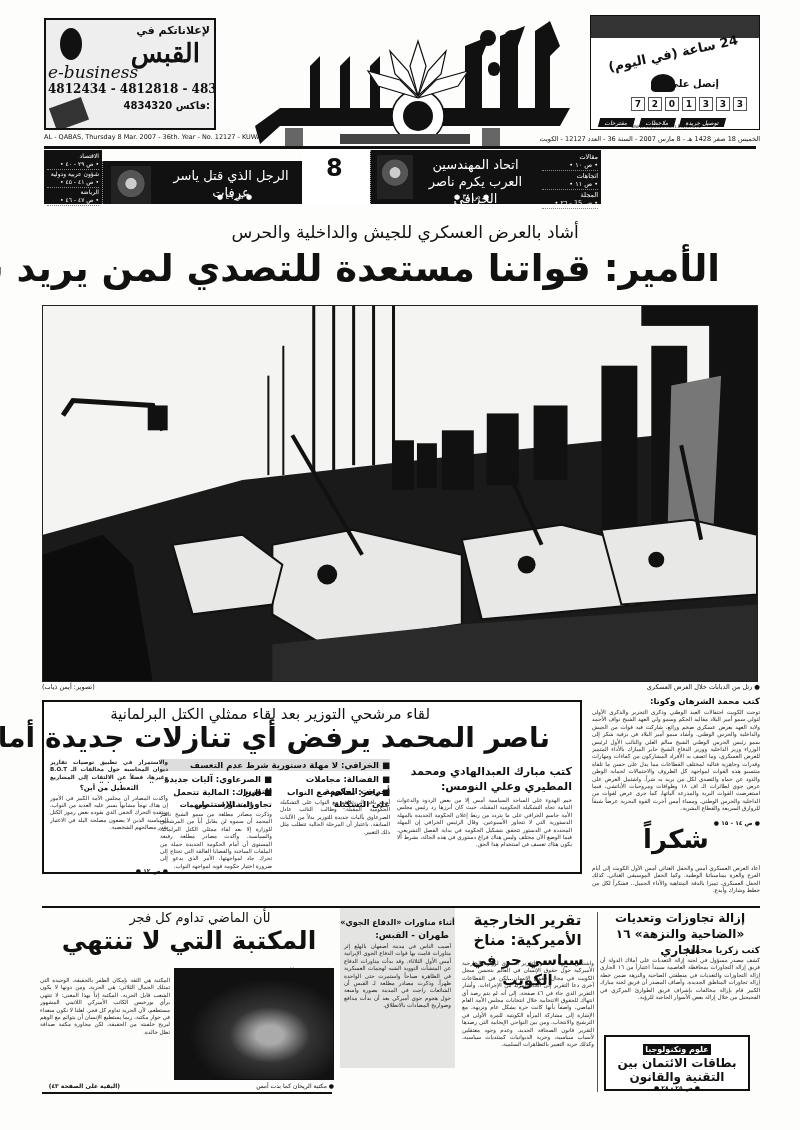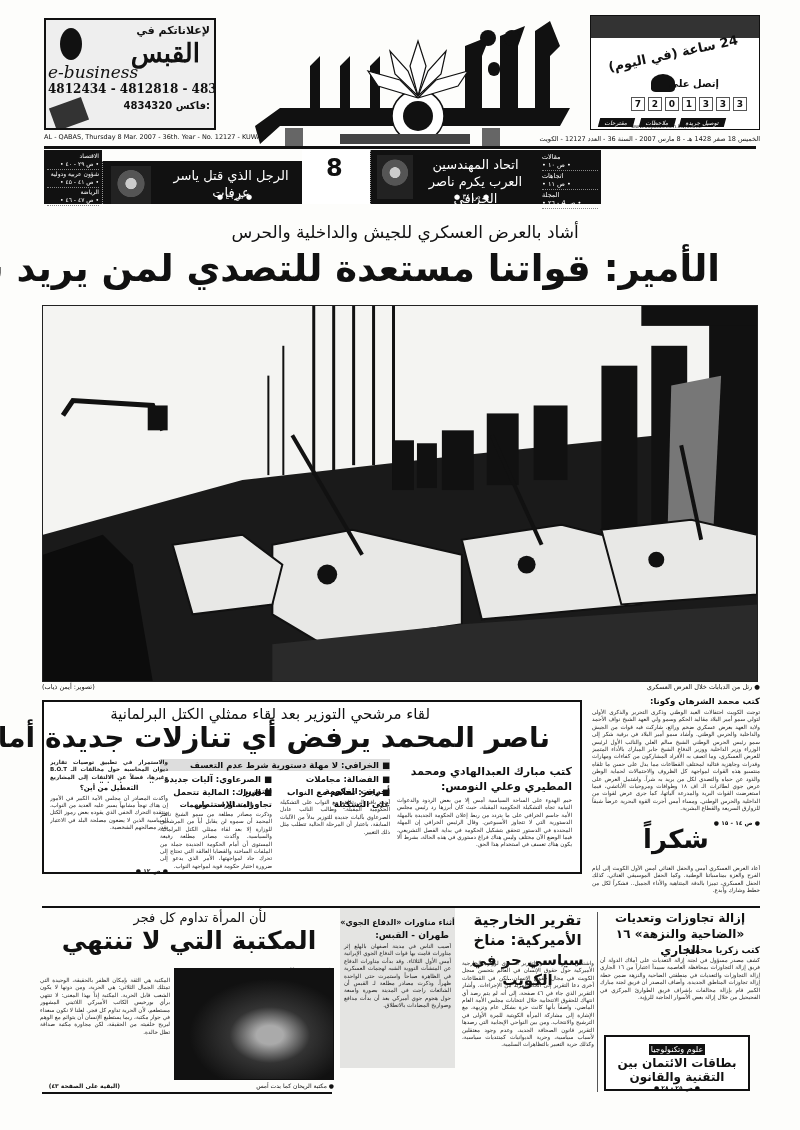--- a/index.html
+++ b/index.html
@@ -36,21 +36,21 @@
   .rule-top { left: 44px; top: 146px; width: 712px; height: 3px; background: #111; }
   .teasers { left: 44px; top: 150px; width: 712px; height: 54px; display: flex; gap: 0; }
   .idx-left { width: 58px; background: #111; color: #fff; font-size: 6px; direction: rtl; padding: 2px 3px; line-height: 8px; }
   .idx-left div { border-bottom: 1px dotted #888; padding-bottom: 1px; }
   .teaser { background: #111; color: #fff; position: relative; border-left: 1px dotted #999; overflow: hidden; }
   .teaser .tt { position: absolute; right: 6px; top: 6px; font-size: 13px; line-height: 17px; direction: rtl; text-align: center; }
   .teaser .pg { position: absolute; bottom: 3px; font-size: 7px; direction: rtl; }
   .teaser .photo { position: absolute; left: 6px; top: 5px; width: 46px; height: 44px; background: radial-gradient(circle at 50% 40%, #ccc 0 16%, #555 18% 40%, #222 42%); }
   .women-art { width: 68px; background: #fff; position: relative; }
   .women-art .eight { position: absolute; left: 24px; top: 4px; font-size: 24px; font-weight: bold; }
-  .idx-right { width: 62px; background: #111; color: #fff; font-size: 6.5px; direction: rtl; padding: 2px 3px; line-height: 8px; text-align: left; }
+  .idx-right { width: 62px; background: #111; color: #fff; font-size: 6.5px; direction: rtl; padding: 2px 3px; line-height: 8px; text-align: right; }
   .idx-right div { border-bottom: 1px dotted #888; padding: 1px 0; }
 
   
   .kicker { left: 200px; top: 222px; width: 410px; font-size: 17px; direction: rtl; text-align: center; white-space: nowrap; letter-spacing: 0.5px; }
   .headline { left: 80px; top: 247px; width: 640px; font-size: 37px; font-weight: bold; direction: rtl; text-align: center; white-space: nowrap; letter-spacing: -1px; font-family: "DejaVu Sans", sans-serif; }
 
   
   .main-photo { left: 42px; top: 305px; width: 716px; height: 377px; background: #fff; border: 1px solid #222; overflow: hidden; }
   .caption-photo { left: 600px; top: 683px; width: 160px; font-size: 6.5px; direction: rtl; }
   .credit-photo { left: 42px; top: 683px; font-size: 6.5px; direction: rtl; }
@@ -90,21 +90,21 @@
   .iran-box .by { font-size: 9px; font-weight: bold; direction: rtl; padding-right: 6px; margin: 3px 0; }
   .iran-box .bodytext { padding: 0 4px; height: 86px; }
 
   .us-head { left: 460px; top: 910px; width: 135px; font-size: 15px; font-weight: bold; direction: rtl; text-align: center; line-height: 20px; }
   .us-text { left: 462px; top: 960px; width: 132px; height: 105px; }
 
   .tanker-head { left: 600px; top: 910px; width: 160px; font-size: 12px; font-weight: bold; direction: rtl; text-align: center; line-height: 16px; }
   .tanker-by { left: 600px; top: 945px; width: 160px; font-size: 9px; font-weight: bold; direction: rtl; }
   .tanker-text { left: 600px; top: 957px; width: 160px; height: 70px; }
   .sci-box { left: 604px; top: 1035px; width: 146px; height: 56px; border: 2px solid #111; background: #fff; text-align: center; direction: rtl; }
-  .sci-box .lab { display: inline-block; background: #111; color: #fff; font-size: 8px; font-weight: normal; padding: 1px 2px; margin-top: 2px; }
+  .sci-box .lab { display: inline-block; background: #111; color: #fff; font-size: 8px; font-weight: bold; padding: 1px 2px; margin-top: 2px; }
   .sci-box .h { font-size: 12px; line-height: 14px; font-weight: bold; }
   .sci-box .p { font-size: 6px; font-weight: bold; }
 
   .vline { width: 1px; background: #555; }
 </style>
 </head>
 <body>
 
 <div class="abs ad-left">
   <div class="blob"></div>
@@ -180,21 +180,21 @@
     <div class="eight">8</div>
   </div>
   <div class="teaser" style="width:169px;">
     <div class="photo" style="left:6px;width:36px;"></div>
     <div class="tt" style="width:115px;">اتحاد المهندسين العرب يكرم ناصر الخرافي</div>
     <div class="pg" style="right:50px;">● ص ٣٤ ●</div>
   </div>
   <div class="idx-right">
     <div><span>مقالات</span><br><span>• ص ١٠ •</span></div>
     <div><span>اتجاهات</span><br><span>• ص ١١ •</span></div>
-    <div><span>المجلة</span><br><span>• ص 4 - ٢٦ •</span></div>
+    <div><span>المجلة</span><br><span>• ص 15 - ٢٦ •</span></div>
   </div>
 </div>
 
 <div class="abs kicker">أشاد بالعرض العسكري للجيش والداخلية والحرس</div>
 <div class="abs headline">الأمير: قواتنا مستعدة للتصدي لمن يريد شراً بالكويت</div>
 
 <svg class="abs main-photo" viewBox="0 0 716 377" preserveAspectRatio="none">
   <rect width="716" height="377" fill="#f4f4f2"></rect>
 
   <path d="M0 230 L200 175 L420 150 L716 120 L716 377 L0 377 Z" fill="#1a1a1a"></path>
@@ -278,21 +278,21 @@
 <div class="abs right-col">
   <div class="by">كتب محمد الشرهان وكونا:</div>
   <div class="bodytext" style="height:108px;">توجت الكويت احتفالات العيد الوطني وذكرى التحرير والذكرى الأولى لتولي سمو أمير البلاد مقاليد الحكم وسمو ولي العهد الشيخ نواف الأحمد ولاية العهد بعرض عسكري ضخم ورائع، شاركت فيه قوات من الجيش والداخلية والحرس الوطني. وأشاد سمو أمير البلاد في برقية شكر إلى سمو رئيس الحرس الوطني الشيخ سالم العلي والنائب الأول لرئيس الوزراء وزير الداخلية ووزير الدفاع الشيخ جابر المبارك بالأداء المتميز للعرض العسكري، وما اتصف به الأفراد المشاركون من كفاءات ومهارات وقدرات وجاهزية قتالية لمختلف القطاعات مما يدل على حسن ما تلقاه منتسبو هذه القوات لمواجهة كل الظروف والاحتمالات لحماية الوطن والذود عن حماه والتصدي لكل من يريد به شراً. واشتمل العرض على عرض جوي لطائرات الـ اف ١٨ وطوافات ومروحيات الأباتشي، فيما استعرضت القوات البرية والمدرعة آلياتها، كما جرى عرض لقوات من الداخلية والحرس الوطني. ومساء أمس أجرت القوة البحرية عرضاً شيقاً للزوارق السريعة والقطاع البشرية.</div>
   <div class="pageref">● ص ١٤ - ١٥ ●</div>
 </div>
 <div class="abs thanks">شكراً</div>
 <div class="abs thanks-text bodytext" style="height:38px;">أعاد العرض العسكري أمس والحفل الغنائي أمس الأول الكويت إلى أيام الفرح والعزة بمناسباتنا الوطنية. وكما الحفل الموسيقي الغنائي، كذلك الحفل العسكري، تميزا بالدقة المتناهية والأداء الجميل.. فشكراً لكل من خطط وشارك وأبدع.</div>
 
 <div class="abs rule-mid"></div>
 
-<div class="abs lib-kicker">لأن المرأة تداوم كل فجر</div>
+<div class="abs lib-kicker">لأن الماضي تداوم كل فجر</div>
 <div class="abs lib-head">المكتبة التي لا تنتهي</div>
 <div class="abs lib-by">كتب د. جمال حسين:</div>
 <div class="abs lib-photo"></div>
 <div class="abs lib-text bodytext">المكتبة هي الثقة بإمكان الظفر بالحقيقة، الوحيدة التي تمتلك الجمال الثلاثي: هي الحرية، ومن دونها لا يكون الشعب قابل الحرية. المكتبة إذاً بهذا المعنى: لا تنتهي برأي بورخيس الكاتب الأميركي اللاتيني المشهور مستطعم، لأن الحرية تداوم كل فجر. لعلنا لا نكون سعداء في جوار مكتبة، ربما يستطيع الإنسان أن يتوائم مع الوهم ليريح خلفيته من الحقيقة، لكن مجاورة مكتبة صداقة تظل خالدة.</div>
 <div class="abs lib-caption">● مكتبة الريحان كما بدت أمس</div>
 <div class="abs lib-cont">(البقية على الصفحة ٤٣)</div>
 <div class="abs rule-bottom"></div>
 
 <div class="abs iran-box">
   <div class="k">أثناء مناورات «الدفاع الجوي»</div>

